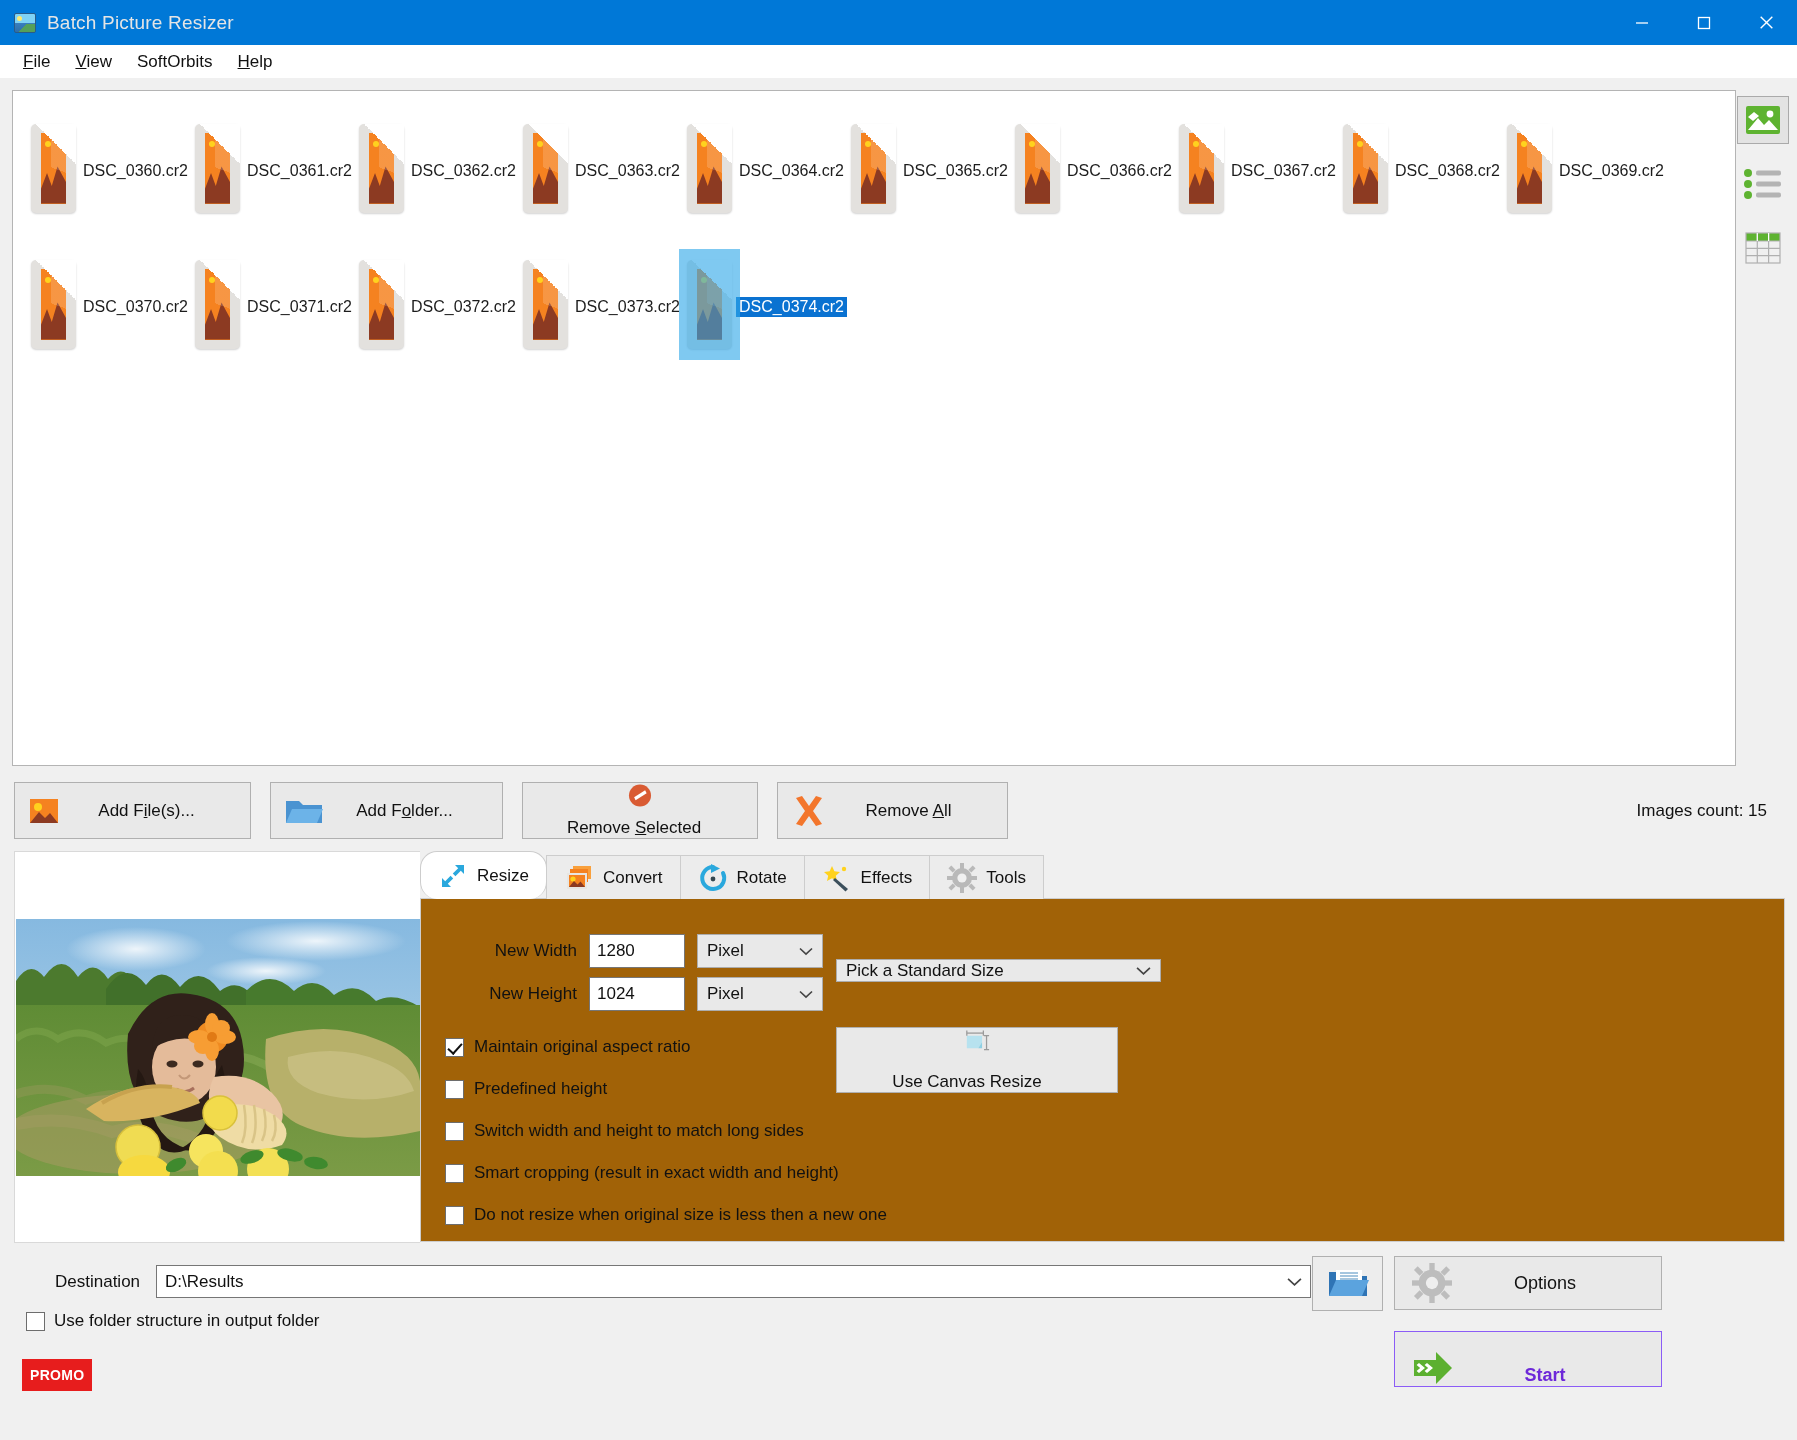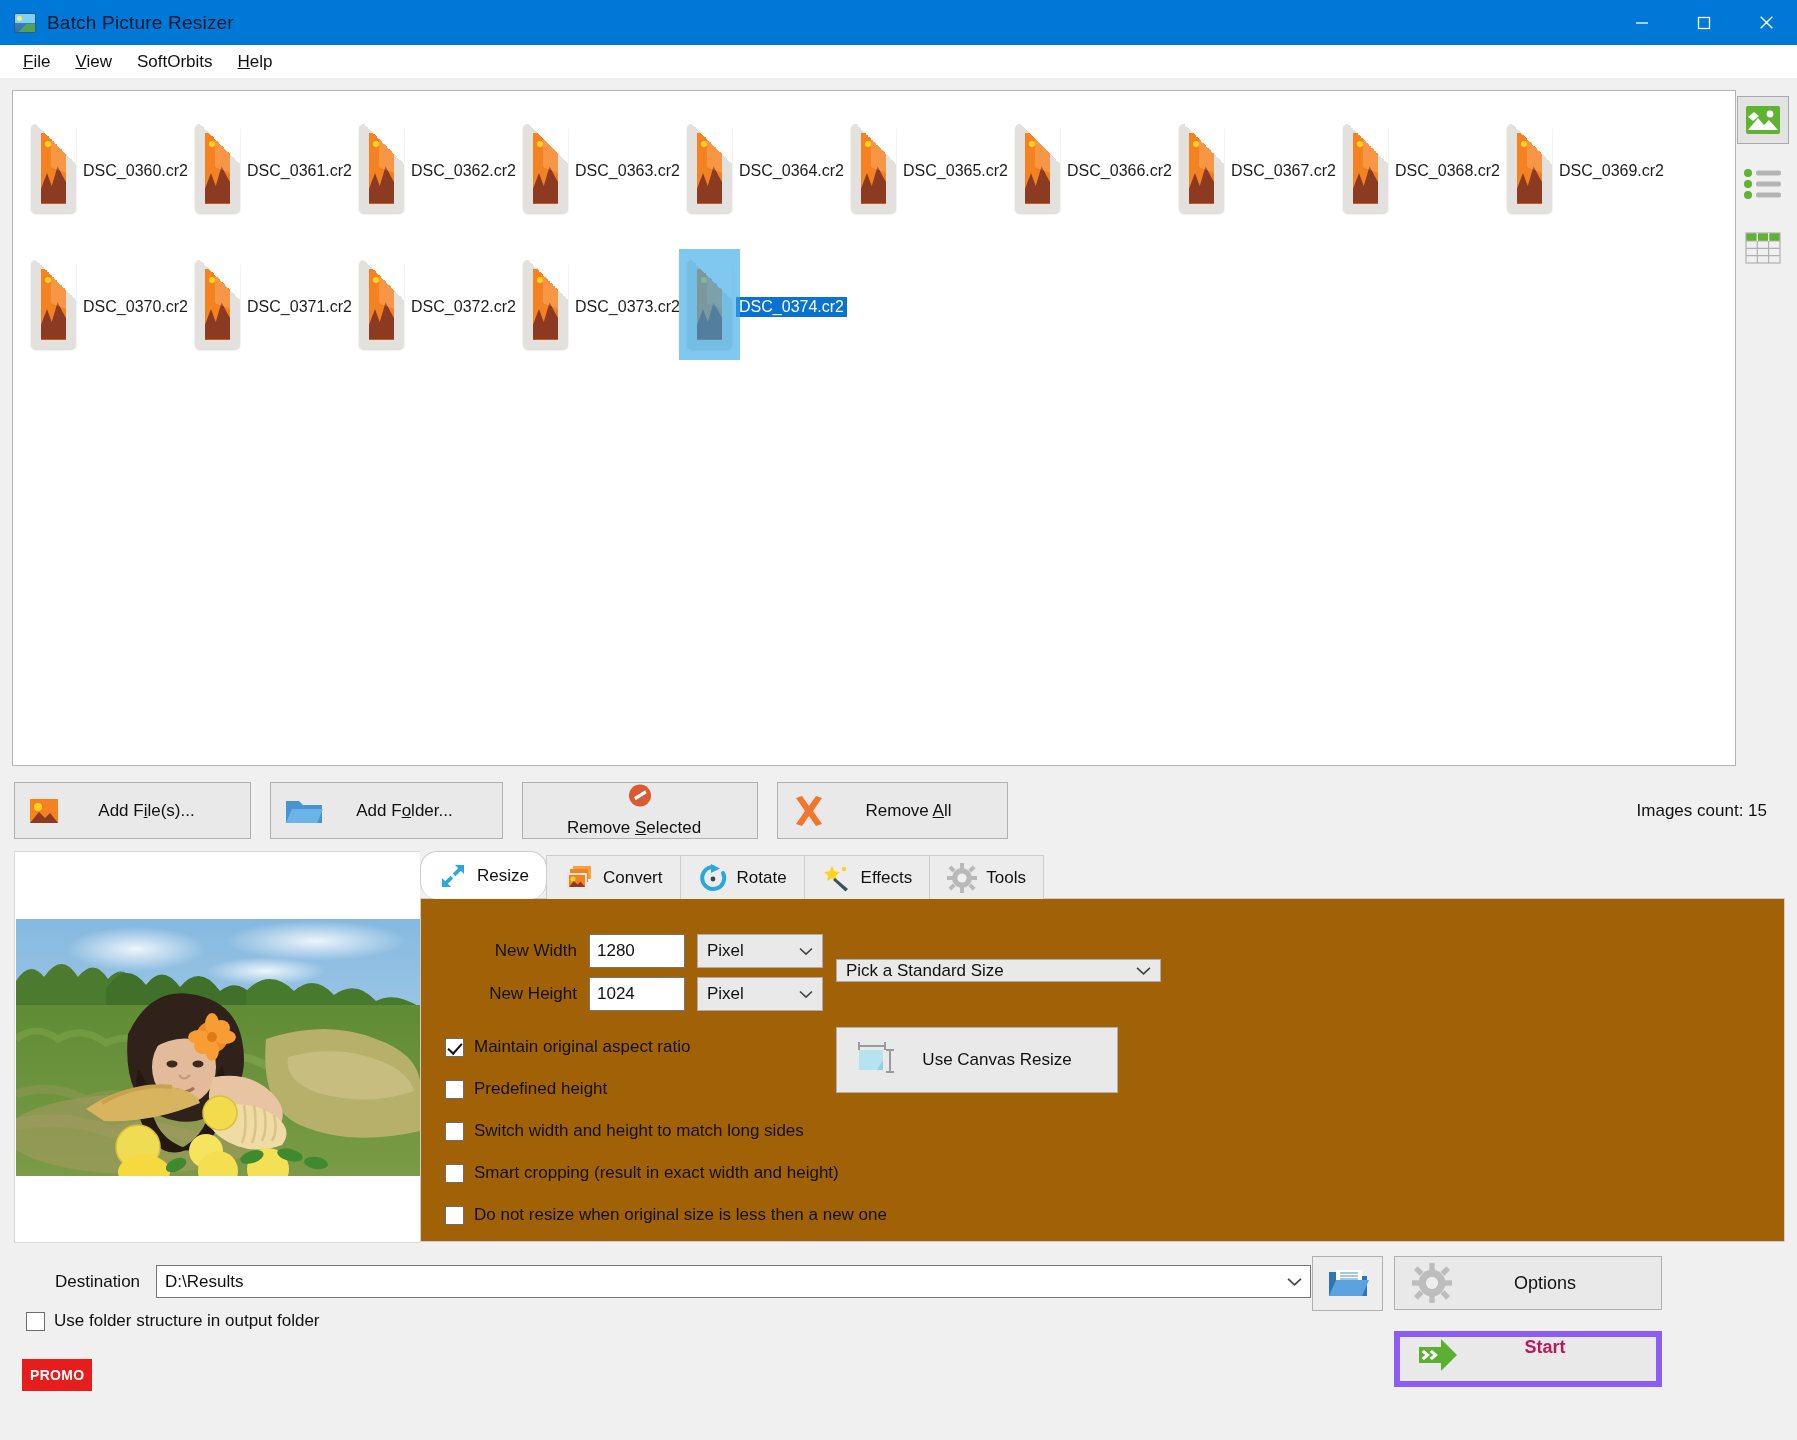--- a/index.html
+++ b/index.html
@@ -16,21 +16,21 @@
   
   .titlebar {
     height:45px; background:#0078d7; display:flex; align-items:center;
     flex:0 0 45px; position:relative;
   }
   .app-icon { width:22px; height:20px; margin-left:14px; margin-right:11px; position:relative; border-radius:2px; overflow:hidden;
     background:linear-gradient(#7fd2f5 0%, #7fd2f5 48%, #3a7fbf 48%, #2f6fa8 100%); border:1px solid #2a5b87; }
   .app-icon:before { content:""; position:absolute; left:2px; top:2px; width:5px; height:5px; border-radius:50%; background:#ffe96b; }
   .app-icon:after { content:""; position:absolute; left:0; bottom:0; width:100%; height:8px;
     background:linear-gradient(135deg, transparent 40%, #55a05a 40%); }
-  .title-text { color:#0f172a; font-size:19px; letter-spacing:.2px; }
+  .title-text { color:#e5e5e5; font-size:19px; letter-spacing:.2px; }
   .win-controls { position:absolute; right:0; top:0; height:45px; display:flex; }
   .win-btn { width:62px; height:45px; display:flex; align-items:center; justify-content:center; color:#fff; }
   .win-btn svg { display:block; }
 
   
   .menubar { height:33px; flex:0 0 33px; background:#ffffff; display:flex; align-items:center; padding-left:12px; gap:3px; }
   .menu-item { font-size:17px; color:#111; padding:4px 11px; }
   .menu-item u { text-decoration:underline; }
 
   
@@ -102,35 +102,35 @@
   .combo { height:34px; background:#e9e9e9; border:1px solid #acacac; font-size:17px; padding:0 9px; display:flex; align-items:center; color:#111; position:relative; }
   .combo .chev { position:absolute; right:9px; top:50%; transform:translateY(-50%); }
   .combo .cval { padding-right:22px; }
 
   .checkrow { display:flex; align-items:center; gap:10px; position:absolute; font-size:17px; color:#111; }
   .cbox { width:19px; height:19px; border:1px solid #6d6d6d; background:#fff; position:relative; flex:0 0 19px; }
   .cbox.checked:after { content:""; position:absolute; left:5px; top:1px; width:6px; height:12px;
      border:solid #111; border-width:0 2px 2px 0; transform:rotate(42deg); }
 
   .canvas-btn { position:absolute; background:#e9e9e9; border:1px solid #b0b0b0; width:282px; height:66px;
-     display:flex; align-items:center; gap:16px; padding:0 16px; font-size:17px; color:#111; }
+     display:flex; align-items:center; gap:16px; padding:0 16px; font-size:17px; color:#111;flex-direction:column; }
 
   
   .bottom { flex:1 1 auto; position:relative; padding:0 12px 0 14px; }
   .dest-row { display:flex; align-items:center; position:absolute; left:55px; top:22px; }
   .dest-label { font-size:17px; color:#111; margin-right:16px; }
   .dest-input { width:1155px; height:33px; background:#fff; border:1px solid #767676; font-size:17px; padding:0 8px;
       display:flex; align-items:center; color:#111; position:relative; }
   .dest-input .chev { position:absolute; right:8px; top:50%; transform:translateY(-50%); }
   .folder-btn { position:absolute; left:1312px; top:13px; width:71px; height:55px; background:#ededed; border:1px solid #b0b0b0;
       display:flex; align-items:center; justify-content:center; }
   .opt-btn { position:absolute; left:1394px; top:13px; width:268px; height:54px; background:#e9e9e9; border:1px solid #b0b0b0;
       display:flex; align-items:center; font-size:18px; color:#111; }
-  .start-btn { position:absolute; left:1394px; top:88px; width:268px; height:56px; background:#e9e9e9; border:6px solid #8b5cf6;
-      display:flex; align-items:flex-start; font-size:18px; font-weight:bold; color:#be185d; }
+  .start-btn { position:absolute; left:1394px; top:88px; width:268px; height:56px; background:#e9e9e9; border:1px solid #8b5cf6;
+      display:flex; align-items:flex-end; font-size:18px; font-weight:bold; color:#6d28d9; }
   .opt-btn .ico, .start-btn .ico { width:46px; display:flex; justify-content:center; margin-left:14px; }
   .opt-btn .lbl, .start-btn .lbl { flex:1 1 auto; text-align:center; padding-right:26px; }
 
   .folderstruct-row { position:absolute; left:26px; top:68px; display:flex; align-items:center; gap:9px; font-size:17px; color:#111; }
   .promo { position:absolute; left:22px; top:116px; background:#e71d1d; color:#fff; font-size:14px; font-weight:bold;
       padding:8px 8px; letter-spacing:.3px; }
 </style>
 </head>
 <body>
 

